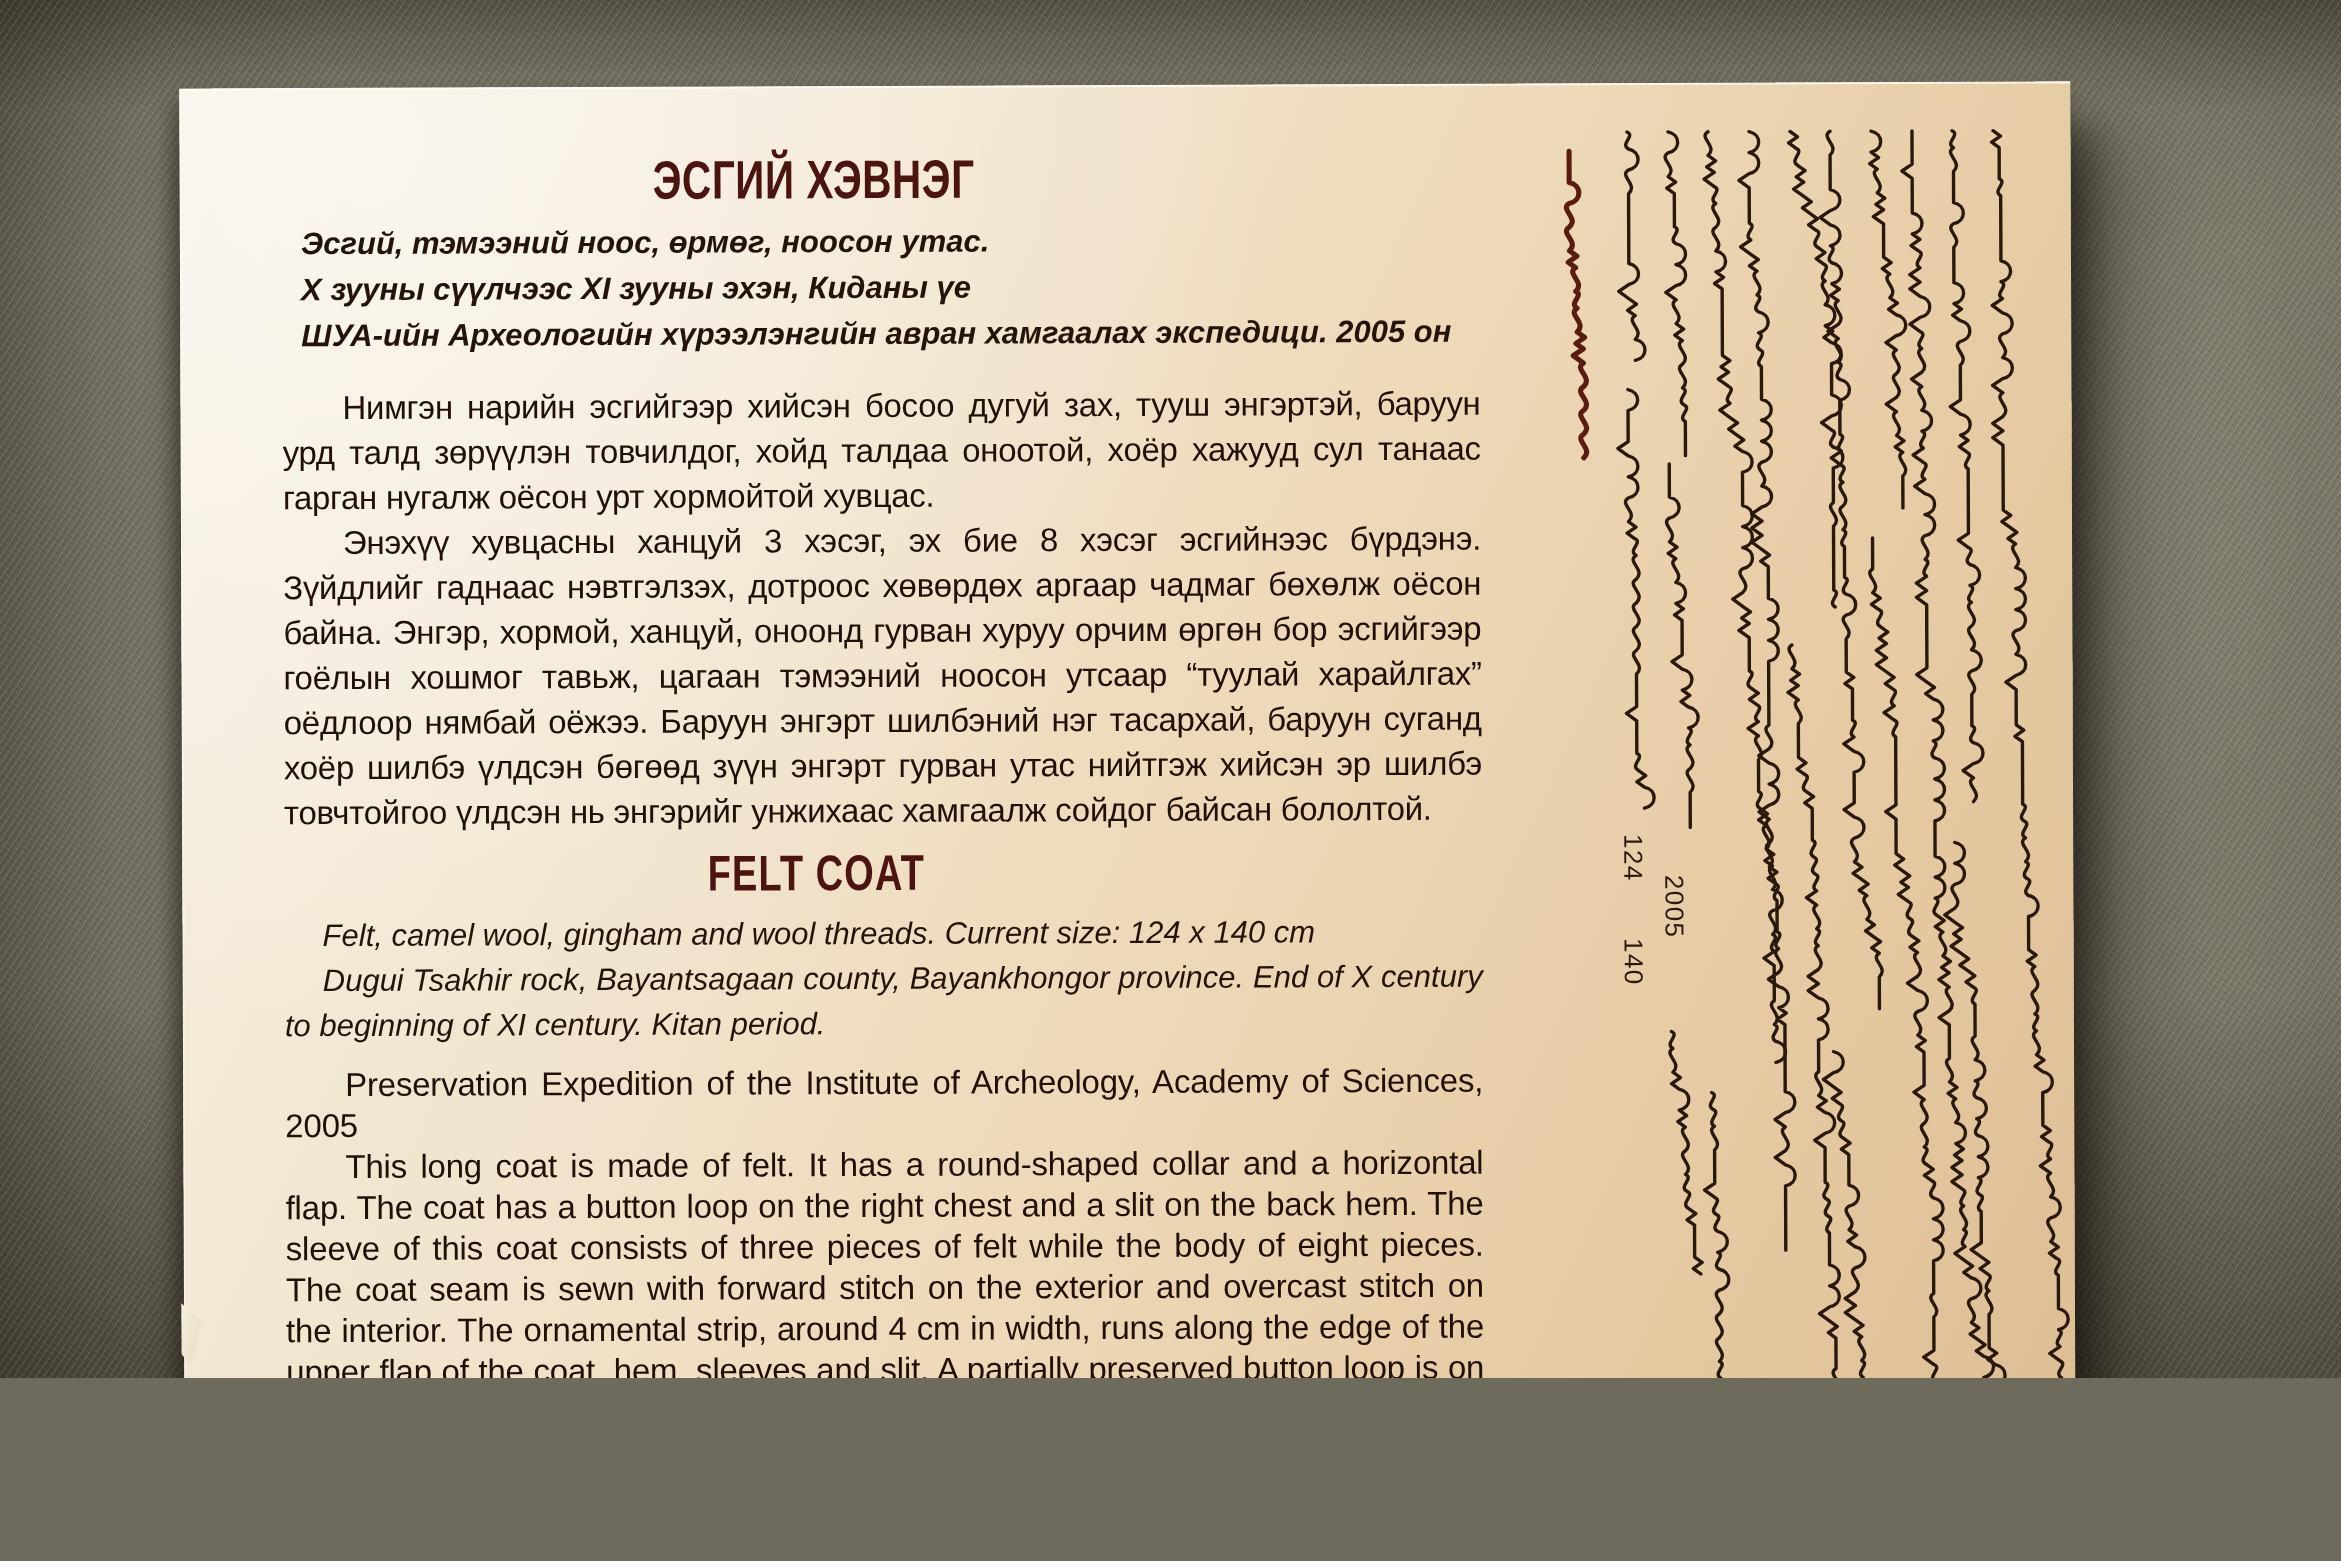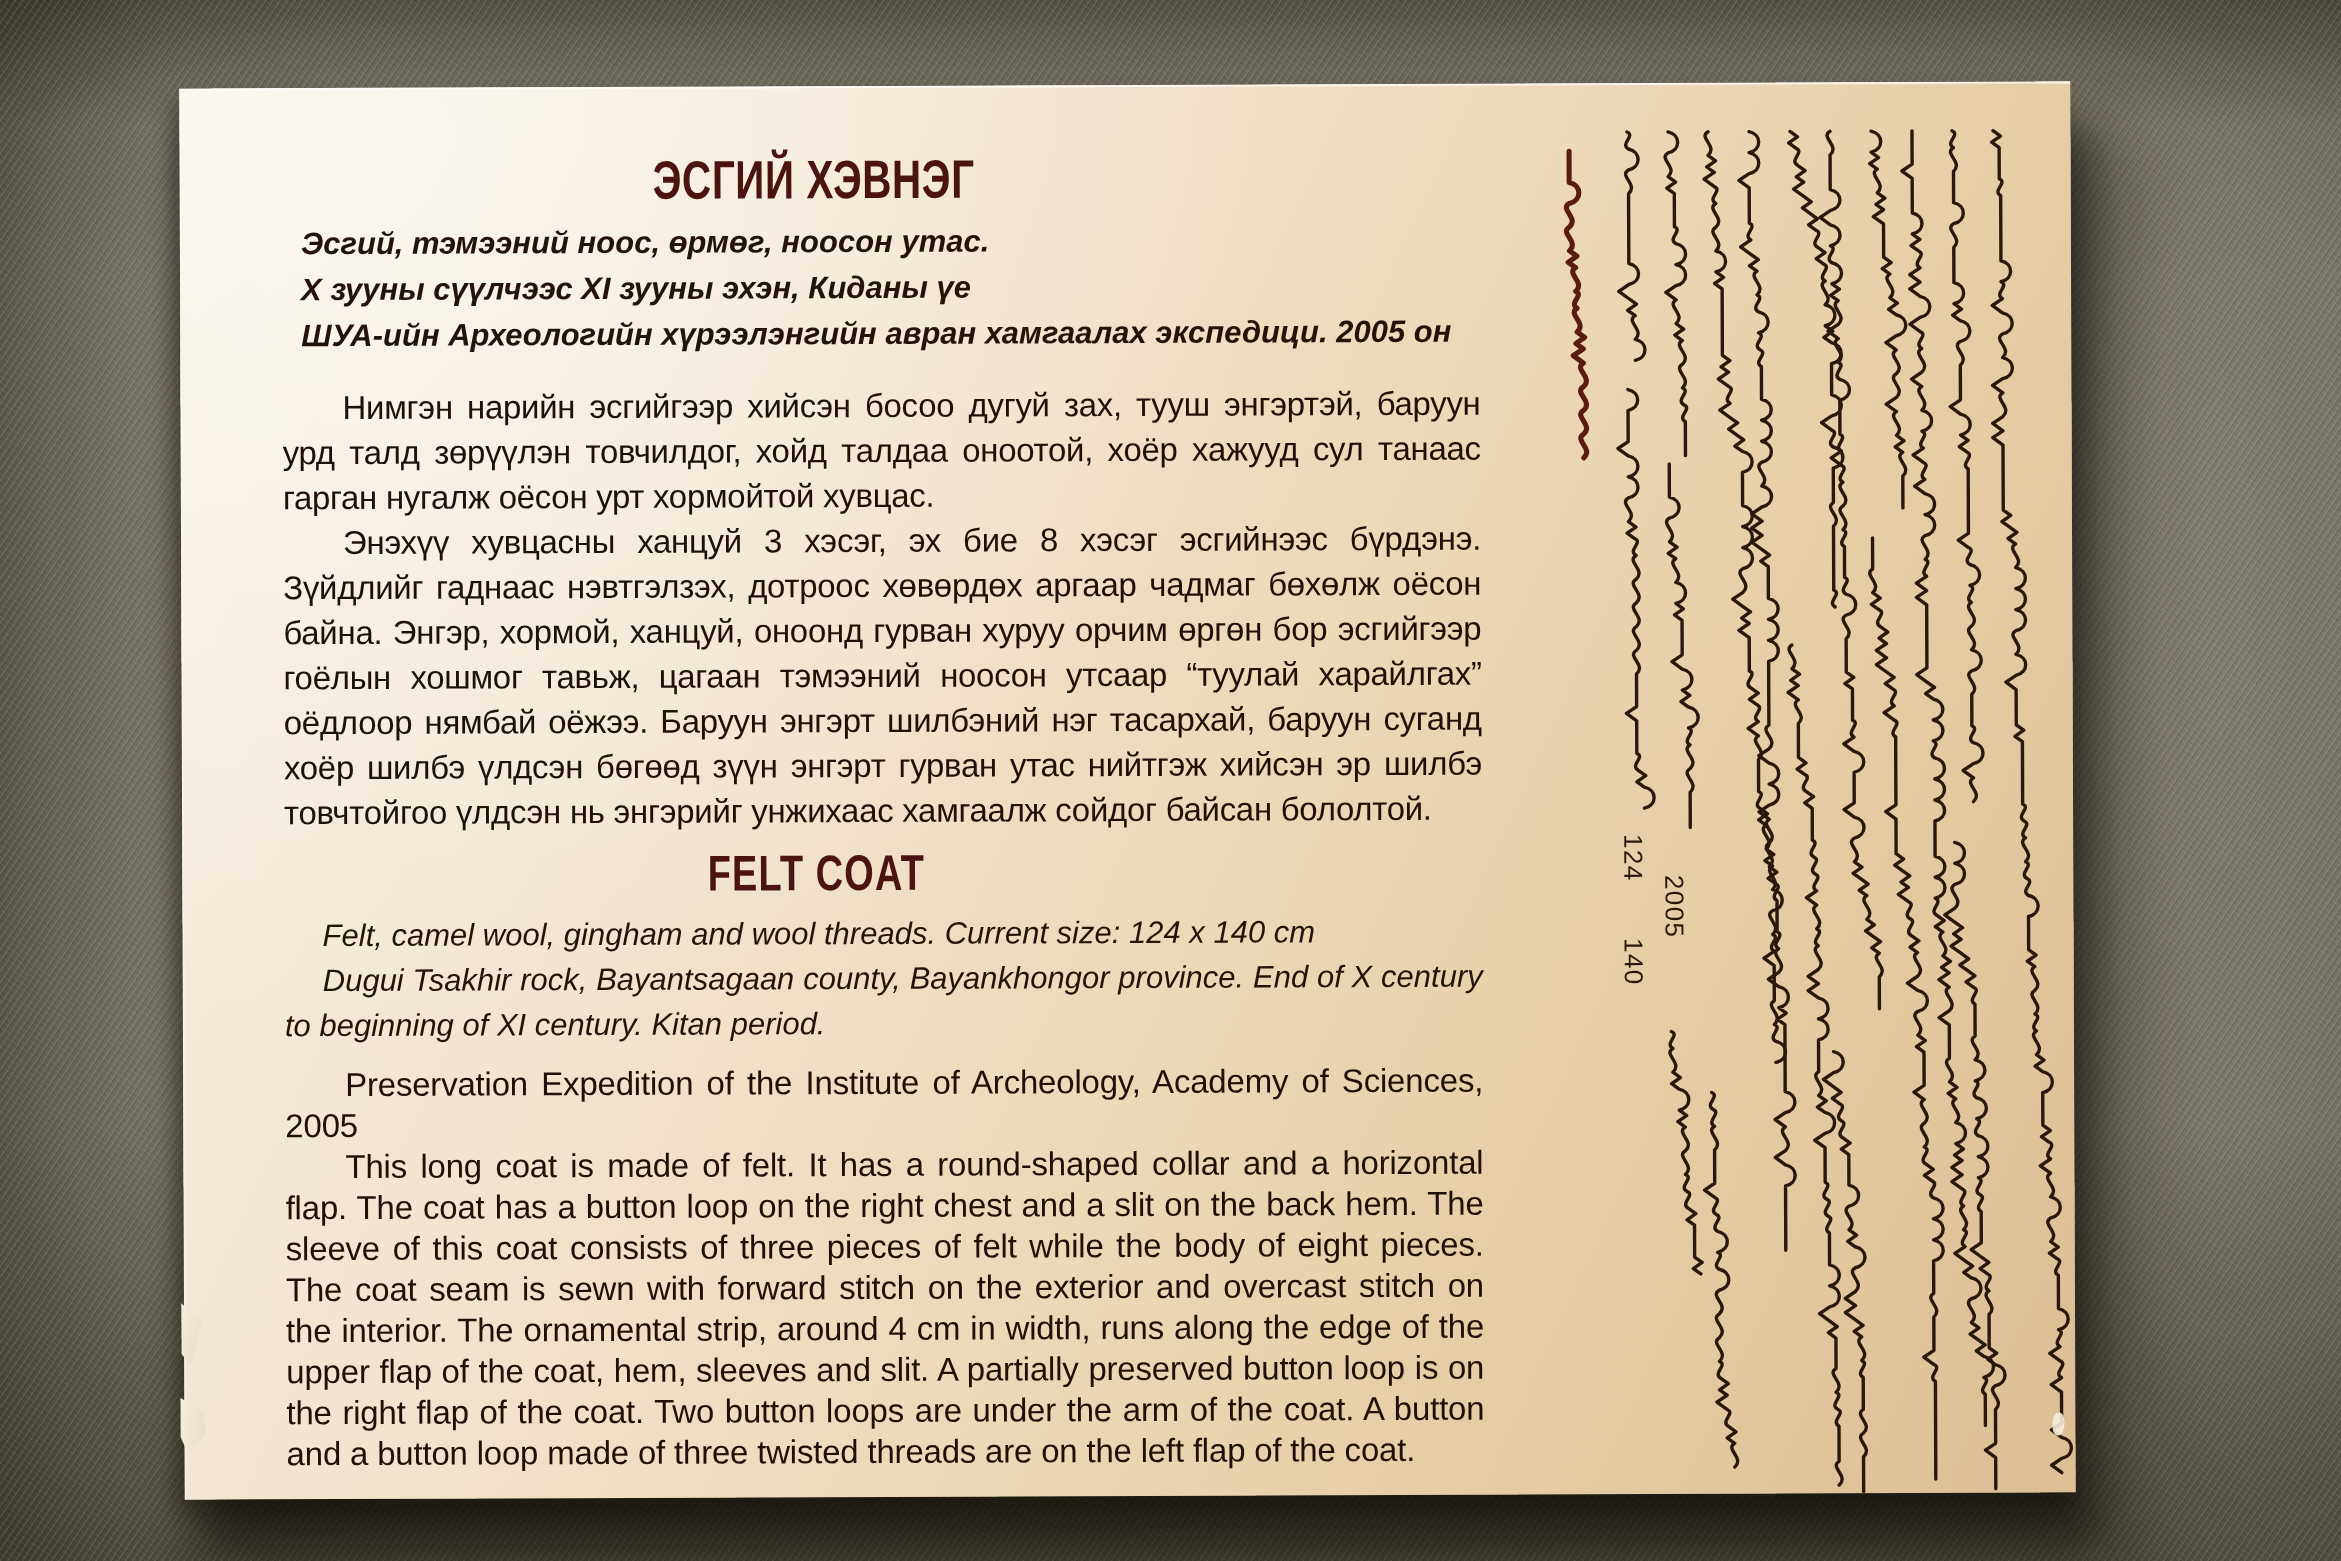--- a/index.html
+++ b/index.html
@@ -1,17 +1,17 @@
 <!DOCTYPE html>
 <html style="font-size:11px"><head>
 <meta charset="utf-8">
 <style>
   html,body{margin:0;padding:0;background:#6f6b5c;}
   .stage{
-    position:relative;width:2342px;height:1561px;overflow:hidden;
+    position:relative;width:2342px;height:1378px;overflow:hidden;
     font-family:"Liberation Sans",sans-serif;
     background:
       radial-gradient(ellipse 55% 45% at 66% 40%, rgba(255,252,238,0.12), transparent 70%),
       linear-gradient(180deg, rgba(22,19,10,0.50) 0%, rgba(22,19,10,0.10) 8%, rgba(22,19,10,0.02) 18%, rgba(22,19,10,0.06) 72%, rgba(22,19,10,0.46) 100%),
       linear-gradient(90deg, rgba(22,19,10,0.42) 0%, rgba(22,19,10,0.10) 7%, rgba(22,19,10,0.0) 14%, rgba(22,19,10,0.0) 86%, rgba(22,19,10,0.16) 100%),
       #8f8b7a;
   }
   .weave{
     position:absolute;inset:0;
     background:

